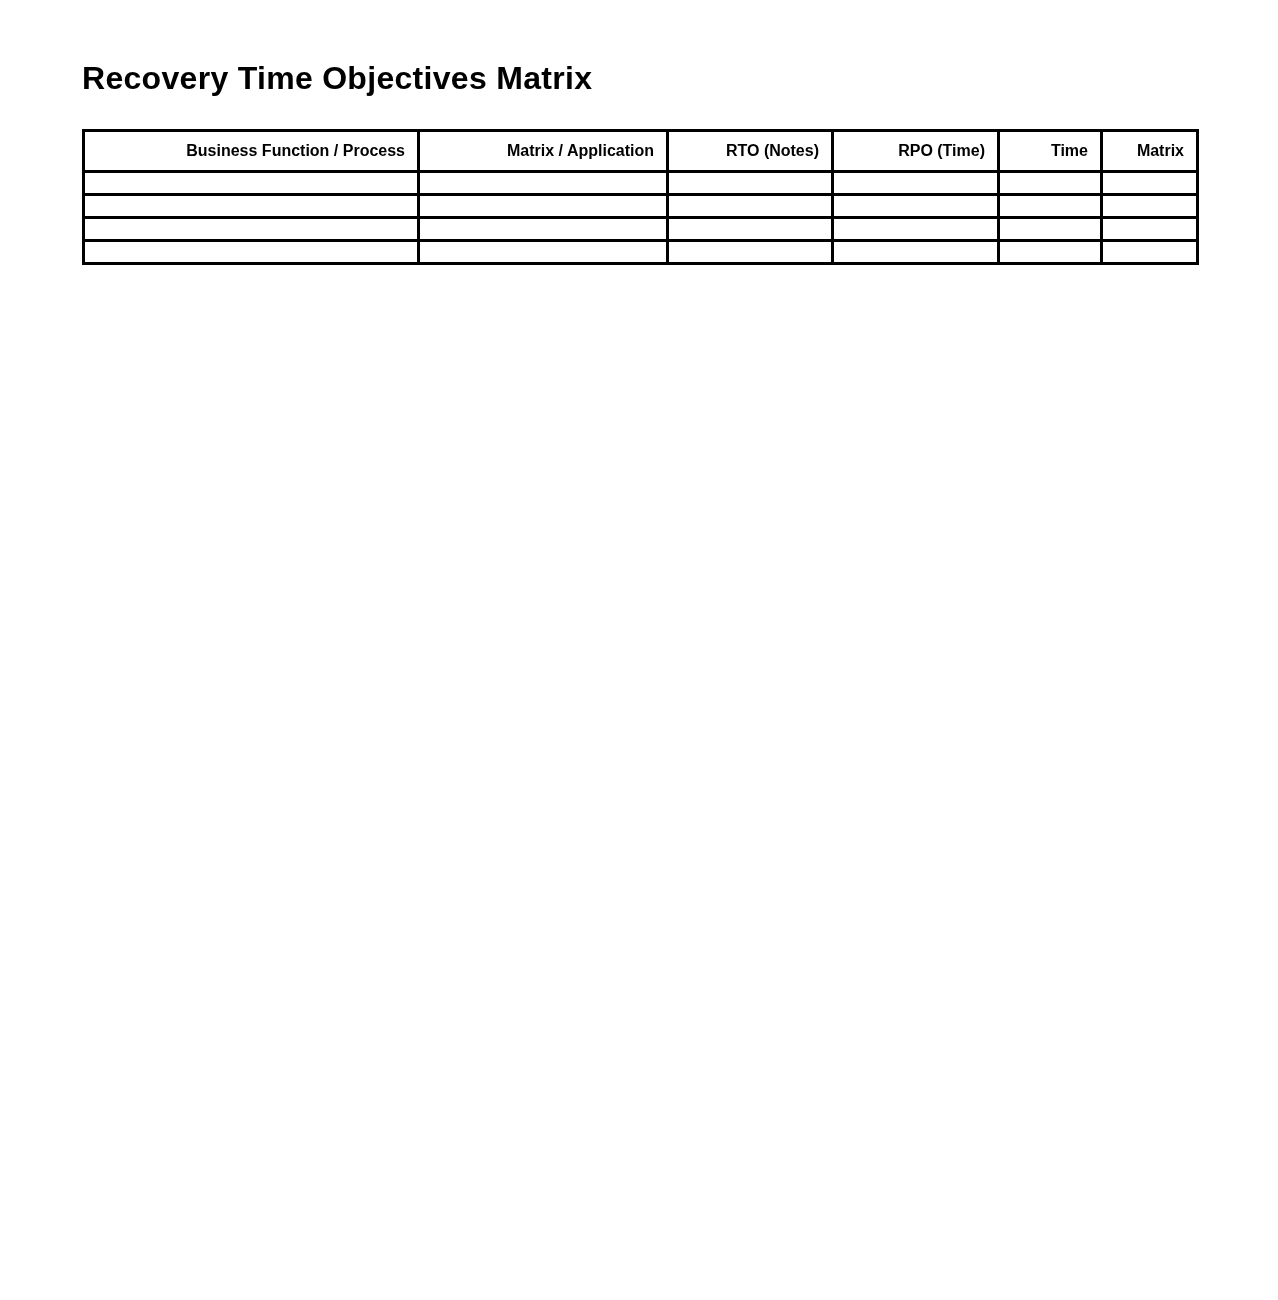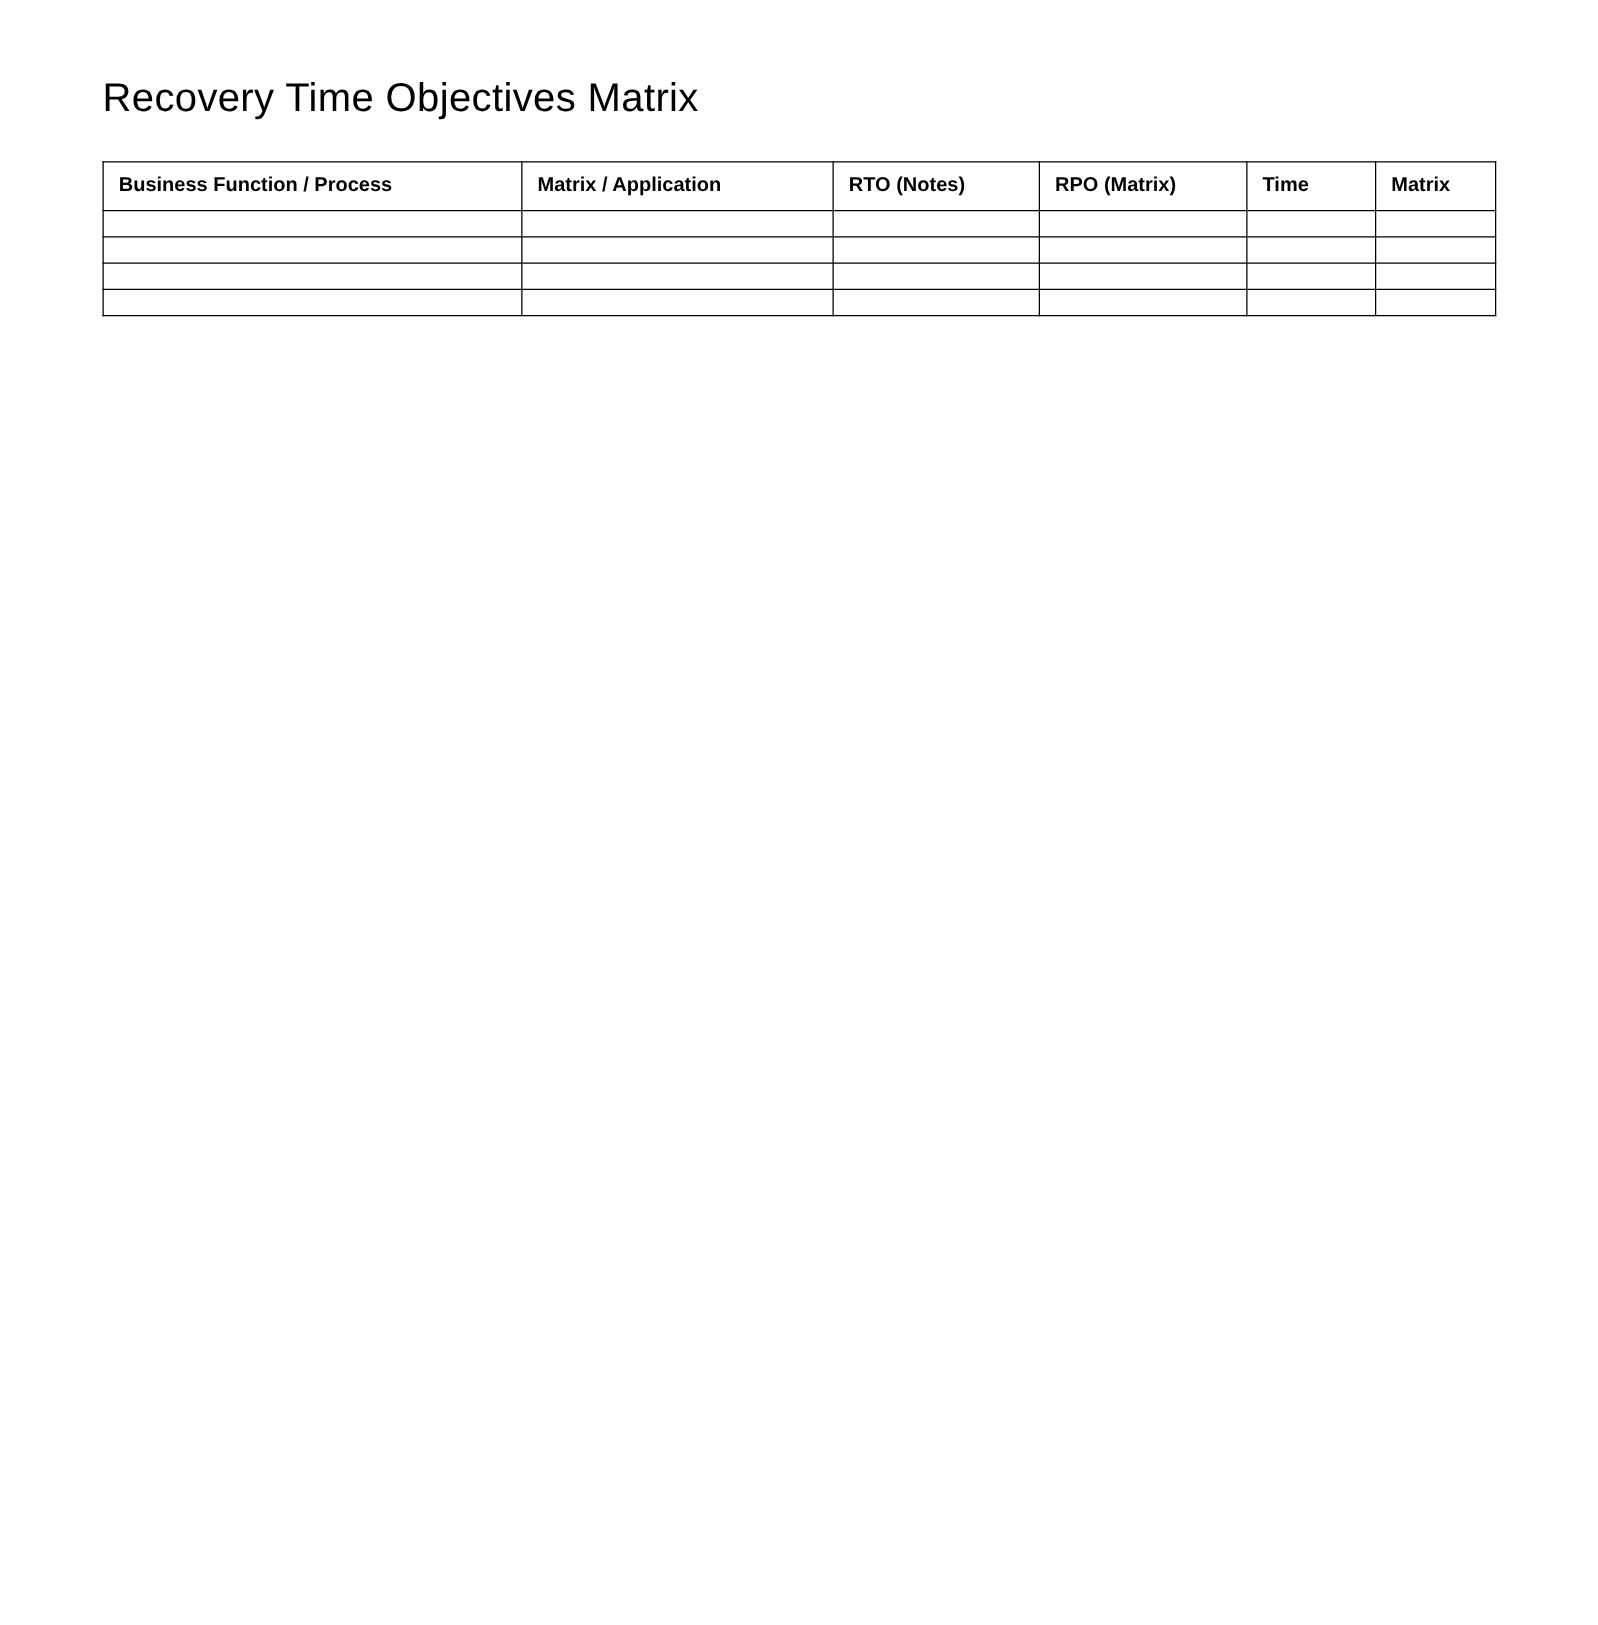--- a/index.html
+++ b/index.html
@@ -14,37 +14,37 @@
     .page {
       position: relative;
       padding: 0 82px;
     }
     h1 {
       position: absolute;
       left: 82px;
       top: 58px;
       margin: 0;
       font-size: 32px;
-      font-weight: normal;
+      font-weight: bold;
       letter-spacing: 0.3px;
       line-height: 40px;
       white-space: nowrap;
     }
     table {
       position: absolute;
       left: 82px;
       top: 129px;
       width: 1114px;
       border-collapse: collapse;
       table-layout: fixed;
     }
     th, td {
-      border: 1px solid #000000;
+      border: 3px solid #000000;
       padding: 0 12px;
-      text-align: left;
+      text-align: right;
     }
     th {
       height: 38px;
       font-size: 16px;
       font-weight: bold;
     }
     td {
       height: 20px;
       font-size: 16px;
     }
@@ -62,21 +62,21 @@
       <col style="width:165px">
       <col style="width:166px">
       <col style="width:103px">
       <col style="width:96px">
     </colgroup>
     <thead>
       <tr>
         <th>Business Function / Process</th>
         <th>Matrix / Application</th>
         <th>RTO (Notes)</th>
-        <th>RPO (Matrix)</th>
+        <th>RPO (Time)</th>
         <th>Time</th>
         <th>Matrix</th>
       </tr>
     </thead>
     <tbody>
       <tr>
         <td></td>
         <td></td>
         <td></td>
         <td></td>

